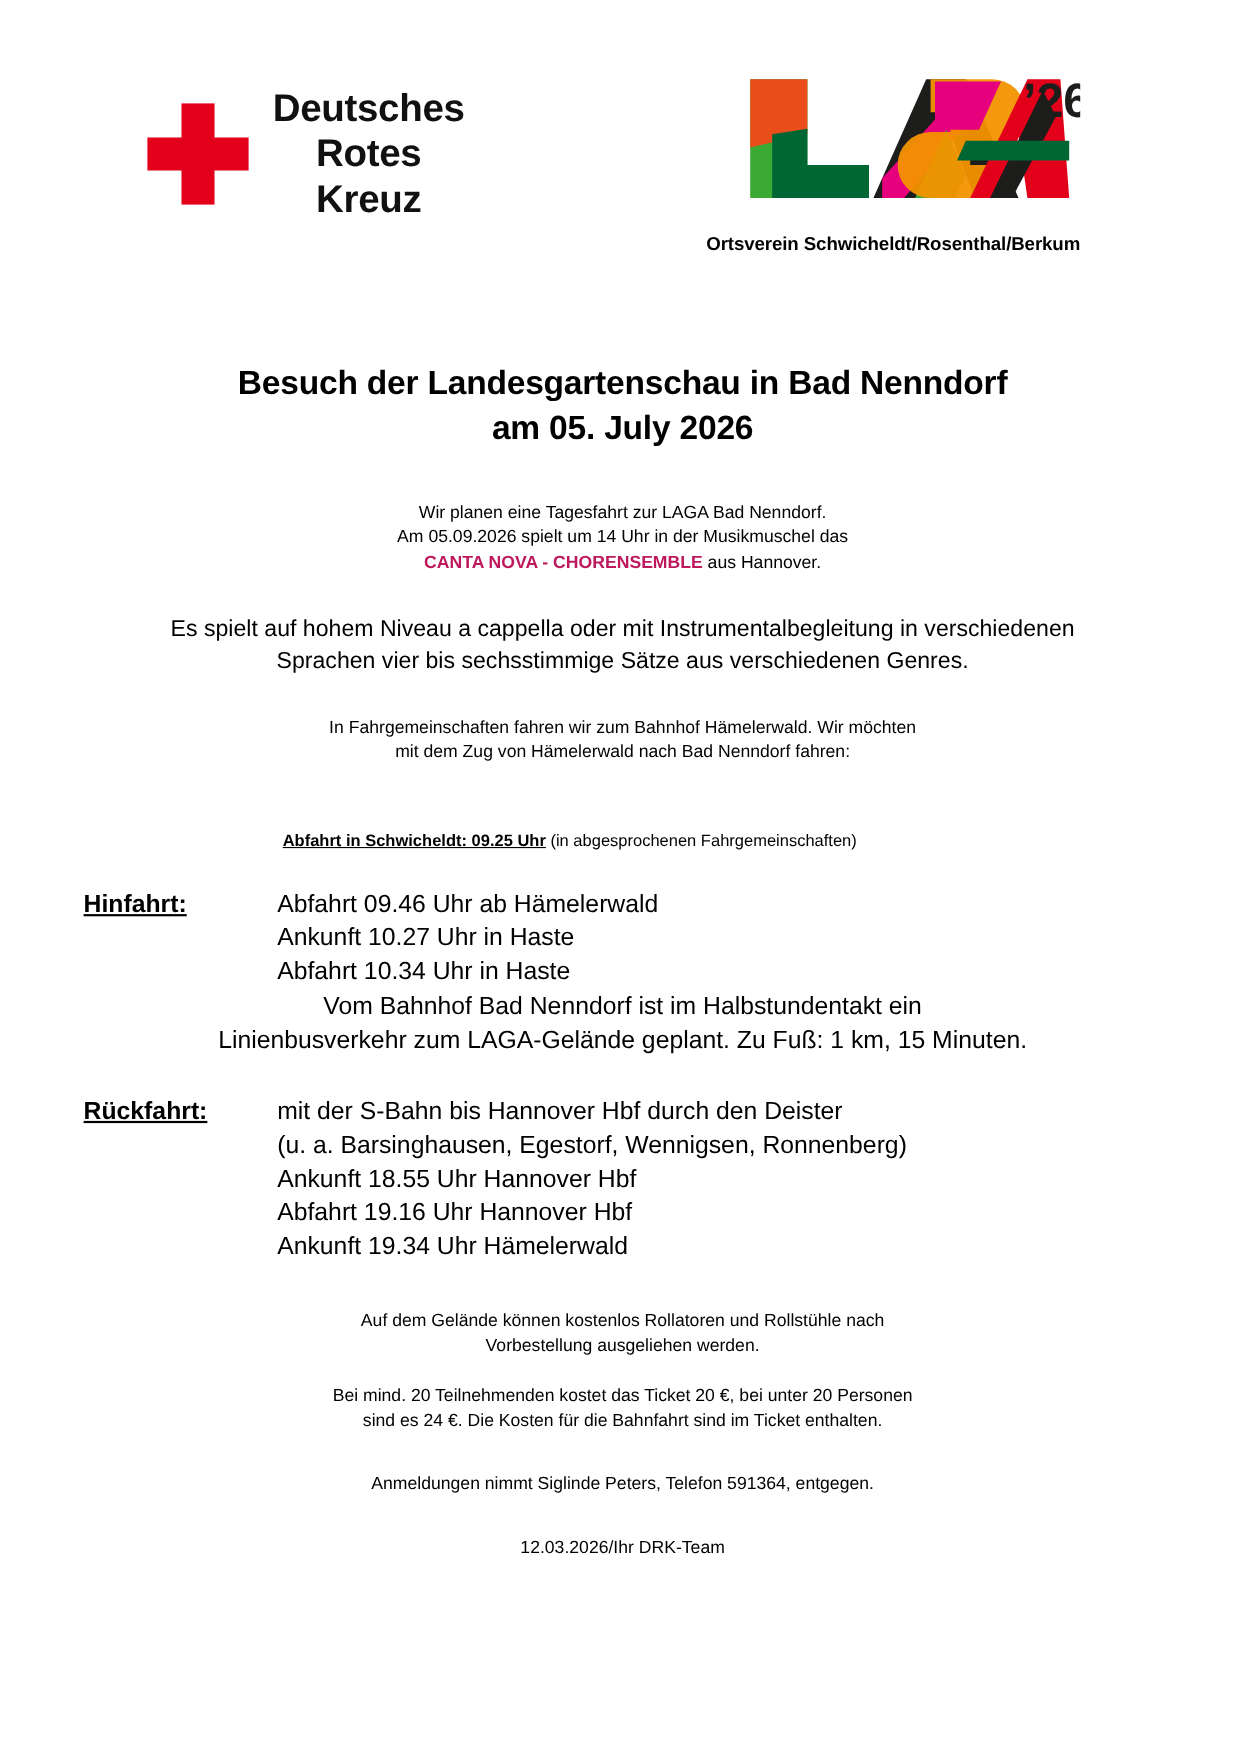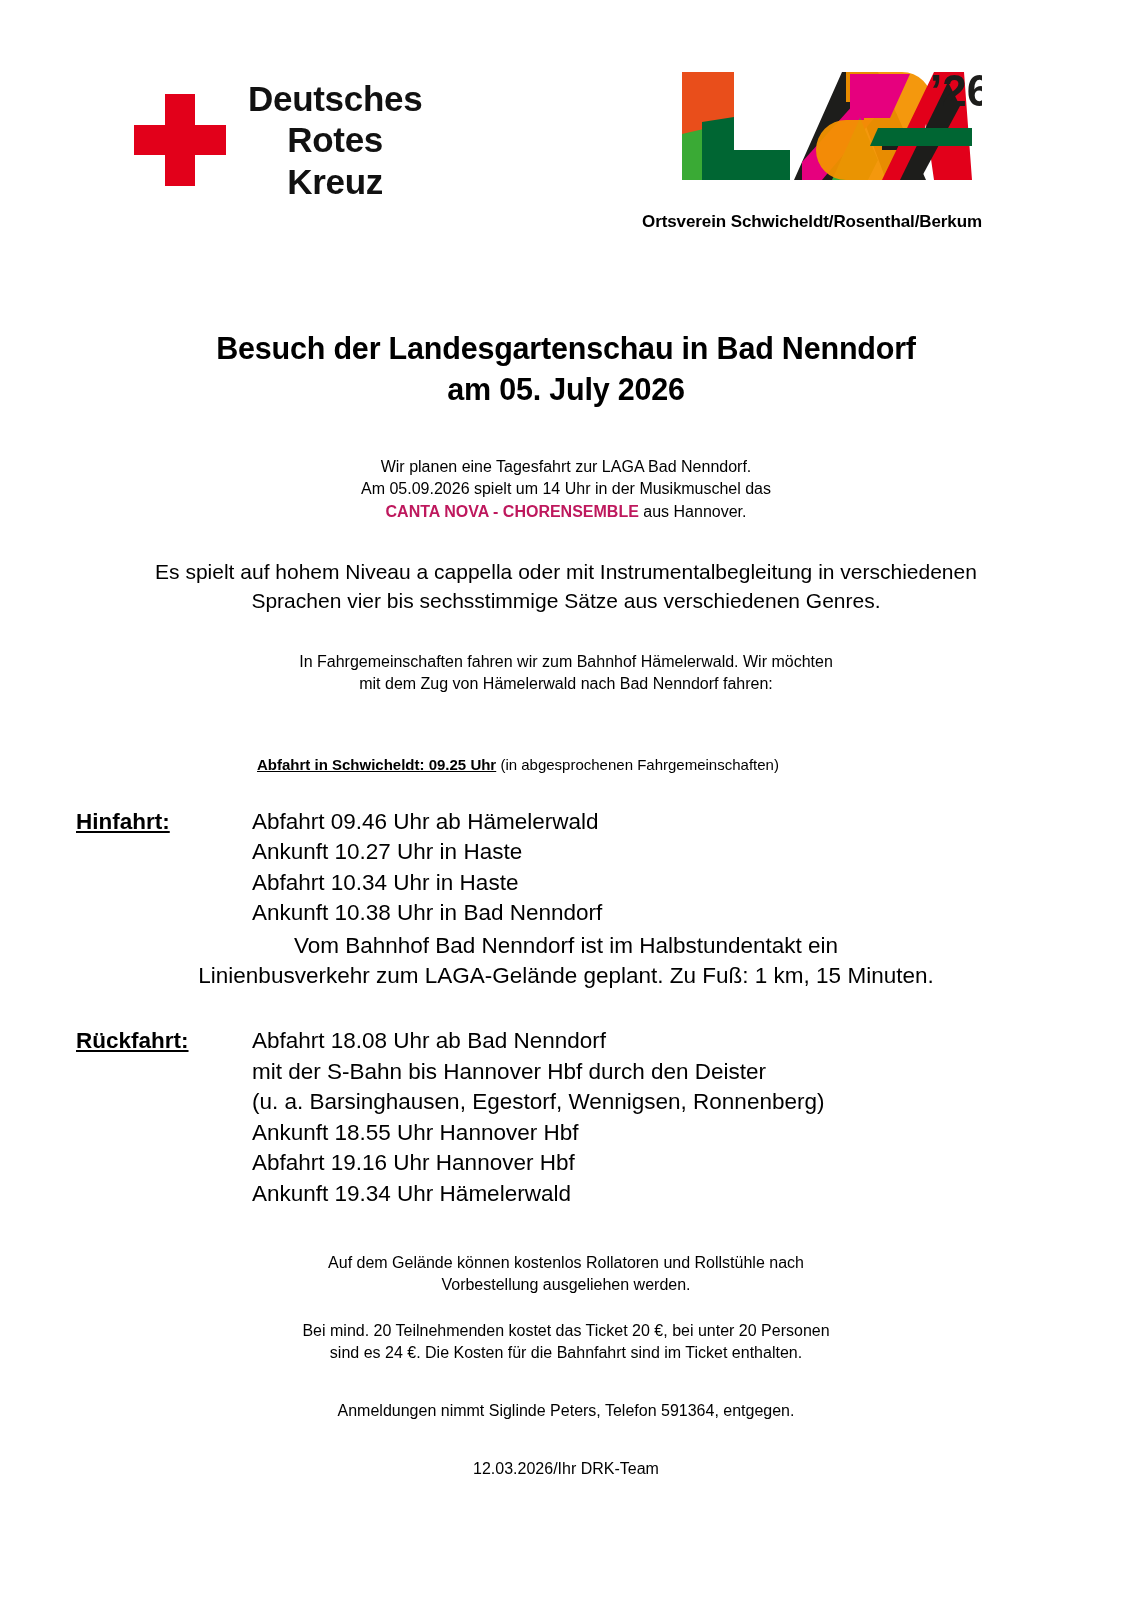--- a/index.html
+++ b/index.html
@@ -229,33 +229,31 @@
       <span class="u">Abfahrt in Schwicheldt: 09.25 Uhr</span>
       <span>(in abgesprochenen Fahrgemeinschaften)</span>
     </div>
 
     <div class="leg">
       <div class="leg-label">Hinfahrt:</div>
       <div class="leg-rows">
         <div>Abfahrt 09.46 Uhr ab Hämelerwald</div>
         <div>Ankunft 10.27 Uhr in Haste</div>
         <div>Abfahrt 10.34 Uhr in Haste</div>
-        <div>Ankunft 10.38 Uhr in Bad Nenndorf</div>
       </div>
     </div>
 
     <div class="p-hinweis-bus">
       <div>Vom Bahnhof Bad Nenndorf ist im Halbstundentakt ein</div>
       <div>Linienbusverkehr zum LAGA-Gelände geplant. Zu Fuß: 1 km, 15 Minuten.</div>
     </div>
 
     <div class="leg">
       <div class="leg-label">Rückfahrt:</div>
       <div class="leg-rows">
-        <div>Abfahrt 18.08 Uhr ab Bad Nenndorf</div>
         <div>mit der S-Bahn bis Hannover Hbf durch den Deister</div>
         <div>(u. a. Barsinghausen, Egestorf, Wennigsen, Ronnenberg)</div>
         <div>Ankunft 18.55 Uhr Hannover Hbf</div>
         <div>Abfahrt 19.16 Uhr Hannover Hbf</div>
         <div>Ankunft 19.34 Uhr Hämelerwald</div>
       </div>
     </div>
 
     <p class="para p-rollator">
       <span>Auf dem Gelände können kostenlos Rollatoren und Rollstühle nach</span><br>

